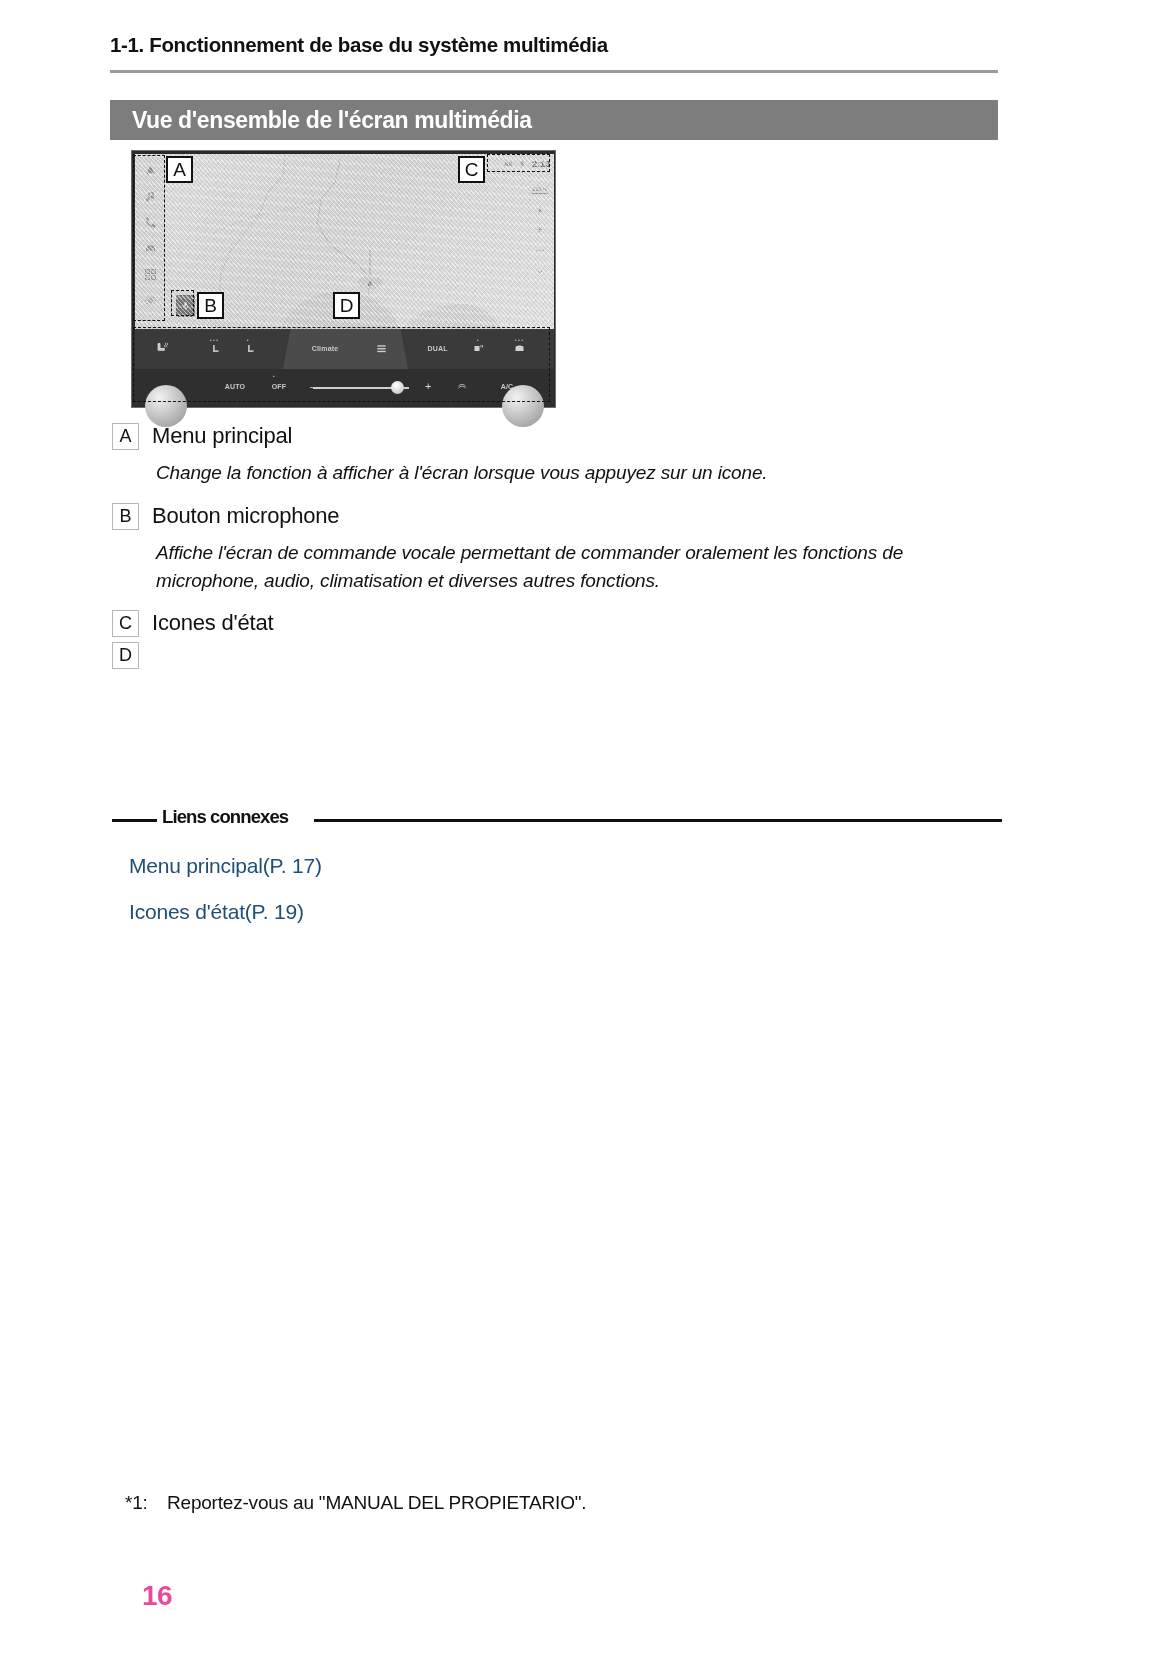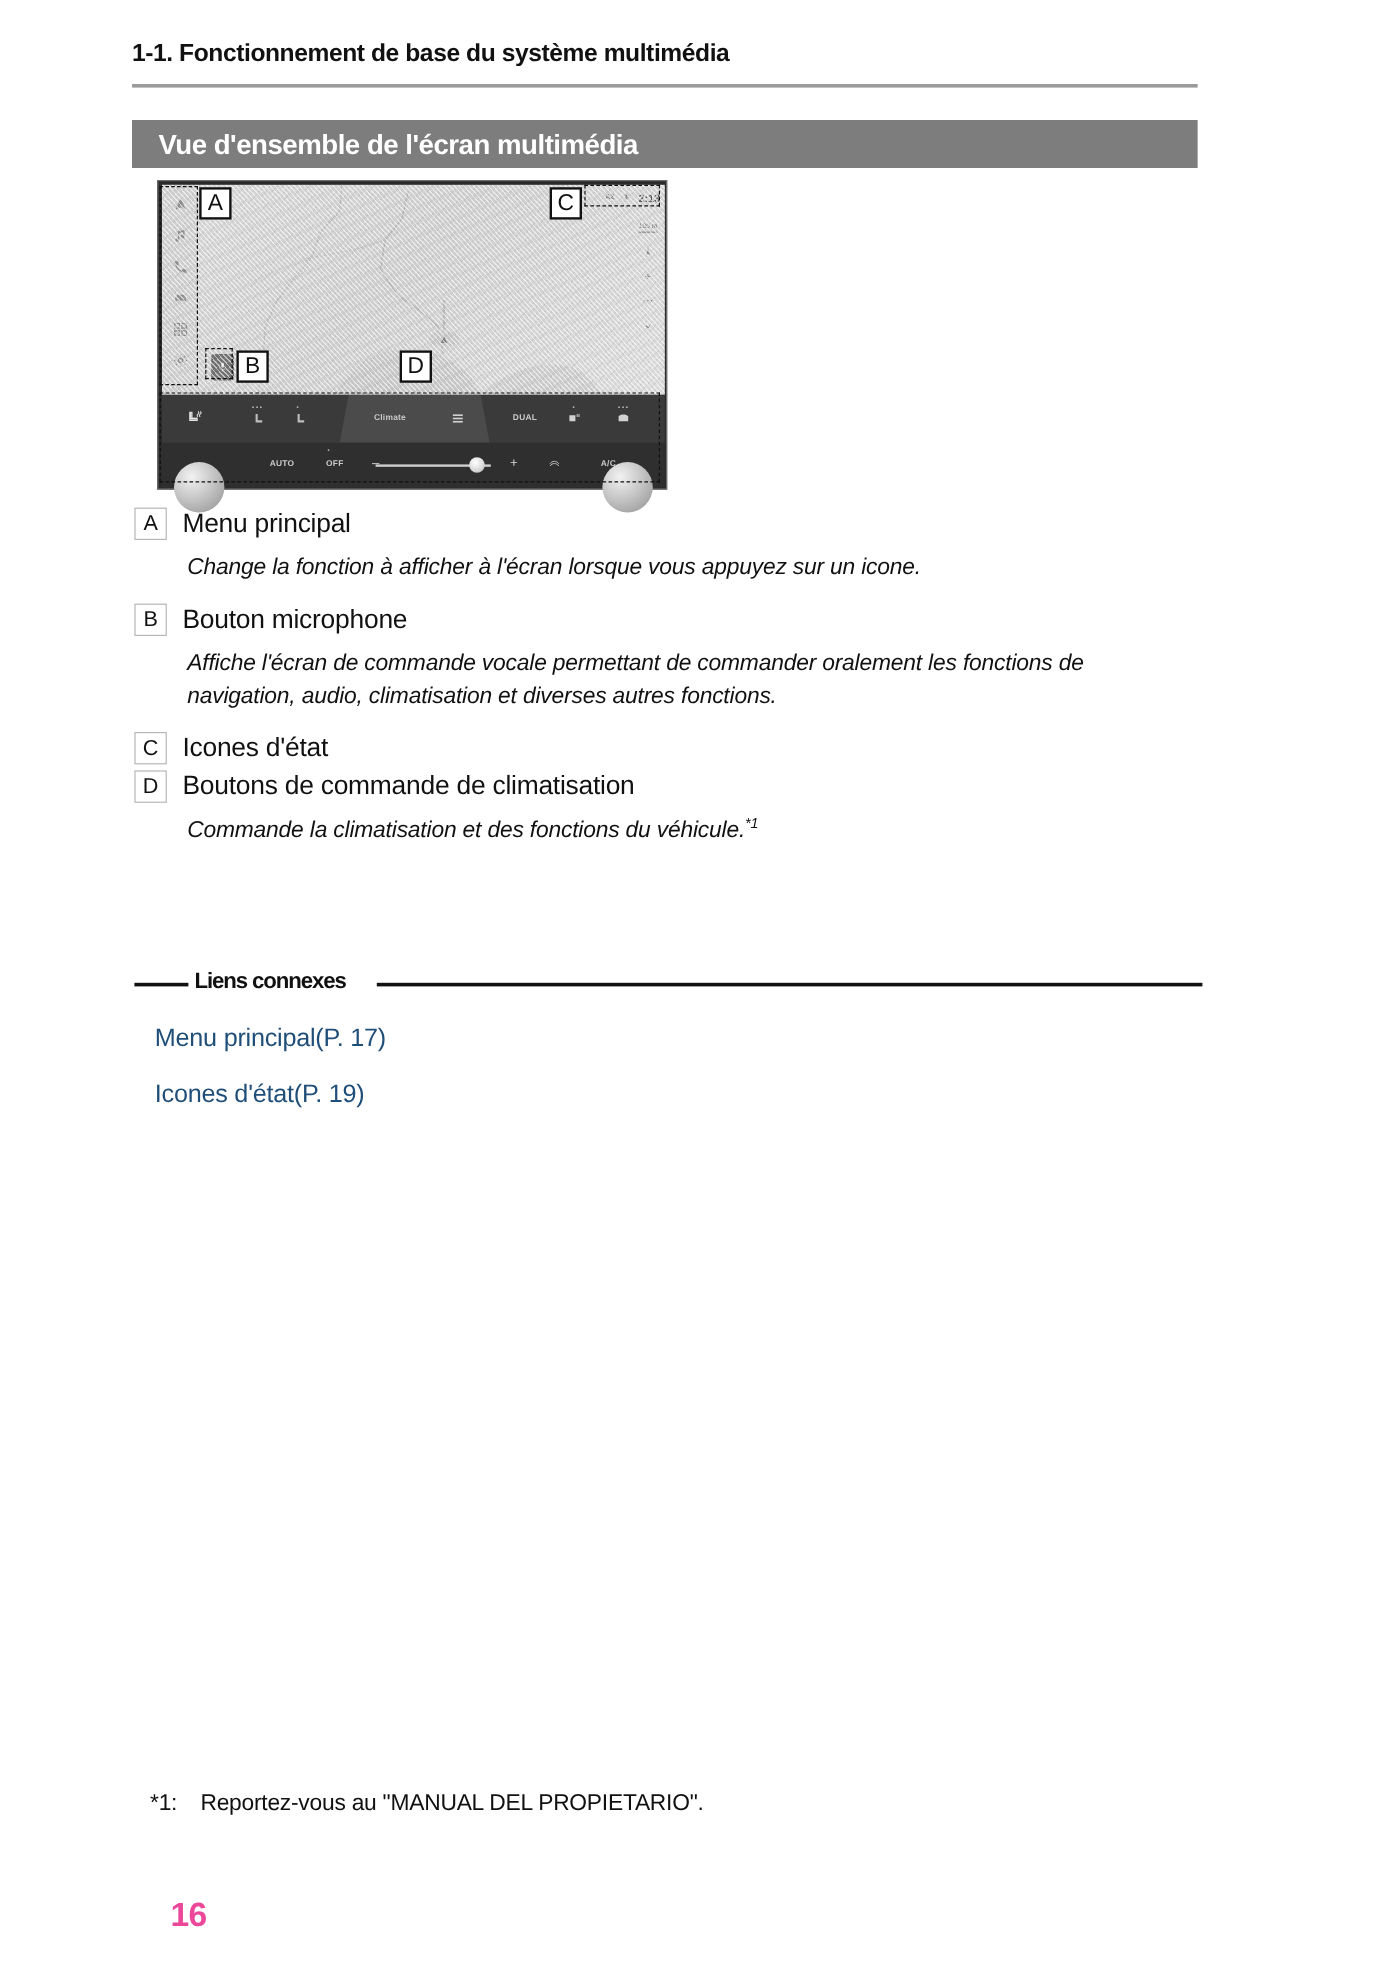--- a/index.html
+++ b/index.html
@@ -513,32 +513,30 @@
     <div class="def-term">
       <span class="term-badge">A</span>
       <span class="term-text">Menu principal</span>
     </div>
     <div class="def-body">Change la fonction à afficher à l'écran lorsque vous appuyez sur un icone.</div>
 
     <div class="def-term">
       <span class="term-badge">B</span>
       <span class="term-text">Bouton microphone</span>
     </div>
-    <div class="def-body">Affiche l'écran de commande vocale permettant de commander oralement les fonctions de navigation, audio, climatisation et diverses autres fonctions.</div>
+    <div class="def-body">Affiche l'écran de commande vocale permettant de commander oralement les fonctions de microphone, audio, climatisation et diverses autres fonctions.</div>
 
     <div class="def-term">
       <span class="term-badge">C</span>
       <span class="term-text">Icones d'état</span>
     </div>
 
     <div class="def-term">
       <span class="term-badge">D</span>
-      <span class="term-text">Boutons de commande de climatisation</span>
-    </div>
-    <div class="def-body"><span>Commande la climatisation et des fonctions du véhicule.</span><sup>*1</sup></div>
+    </div>
   </div>
 
   <div class="related">
     <div class="related-head">
       <span class="rl-line-left"></span>
       <span class="rl-title">Liens connexes</span>
       <span class="rl-line-right"></span>
     </div>
     <a class="link-item" href="#">Menu principal(P. 17)</a>
     <a class="link-item" href="#">Icones d'état(P. 19)</a>

